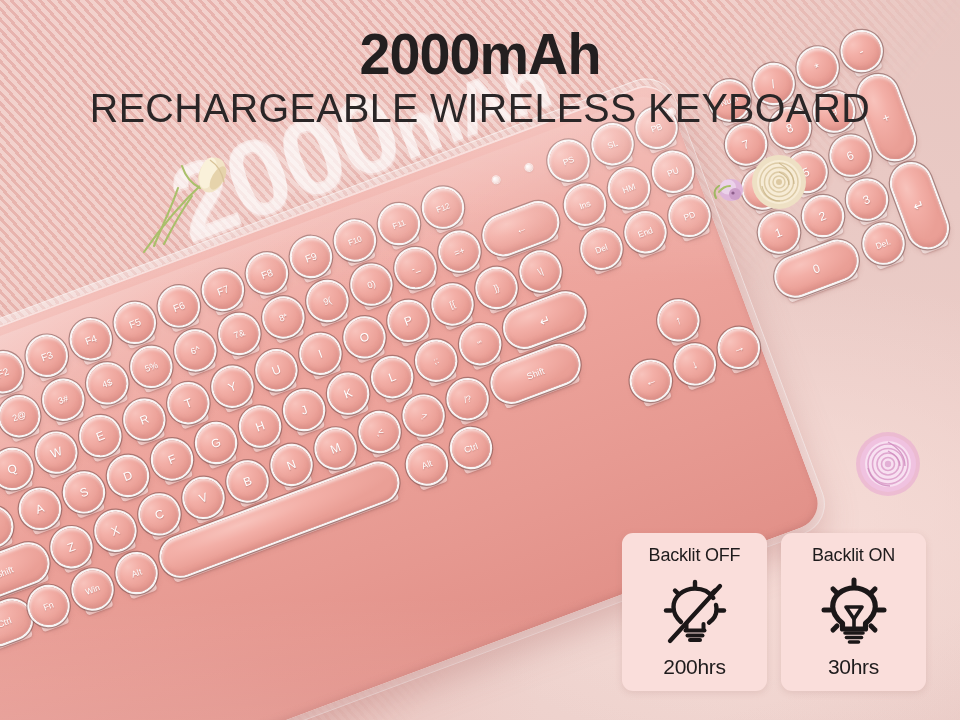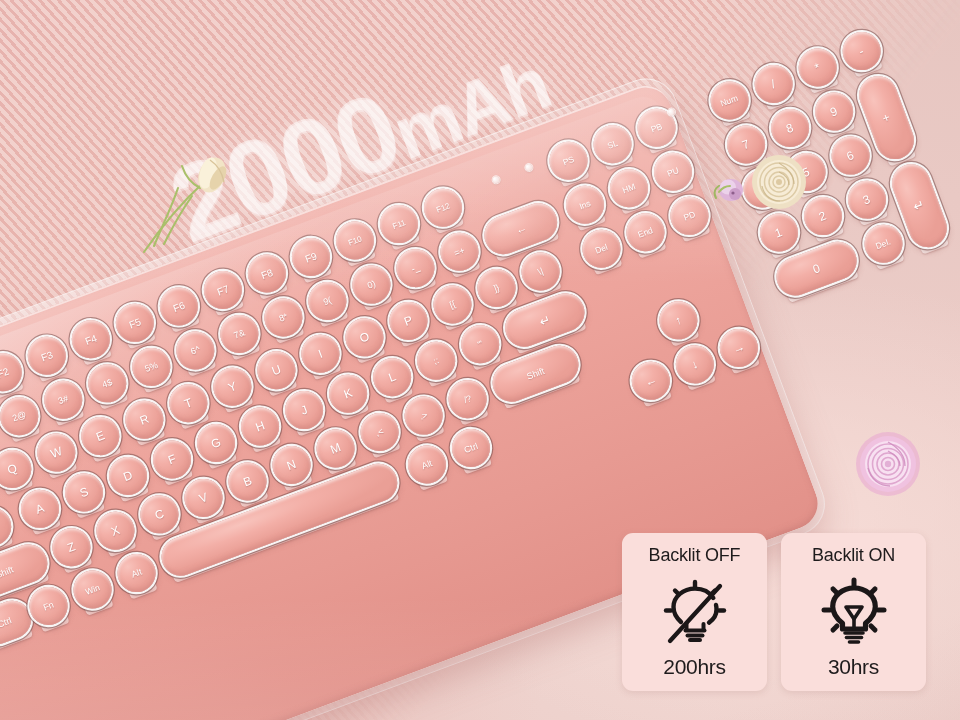--- a/index.html
+++ b/index.html
@@ -635,20 +635,24 @@
     <g fill="none" stroke="#cf8cbf" stroke-width="1.3" opacity=".85">
       <path d="M36 14 C47 20 53 28 53 38"></path>
       <path d="M16 40 C19 52 28 58 38 58"></path>
       <path d="M36 23 C44 27 48 32 48 38"></path>
     </g>
     <circle cx="36" cy="36" r="3.2" fill="#e3b0d6"></circle>
   </svg>
 
   <div class="bg-vig"></div>
 
+  <div class="head-wrap">
+    <span class="h-main">2000mAh</span>
+    <span class="h-sub">RECHARGEABLE WIRELESS KEYBOARD</span>
+  </div>
 
   <div class="badges">
 
     <div class="badge">
       <div class="badge-title">Backlit OFF</div>
       <div class="badge-icon">
         <svg width="74" height="74" viewBox="0 0 74 74">
           <g stroke="#1b1718" stroke-width="4.4" fill="none" stroke-linecap="round">
             <path d="M37 13 V8"></path>
             <path d="M20.5 20 L17 16.5"></path>

